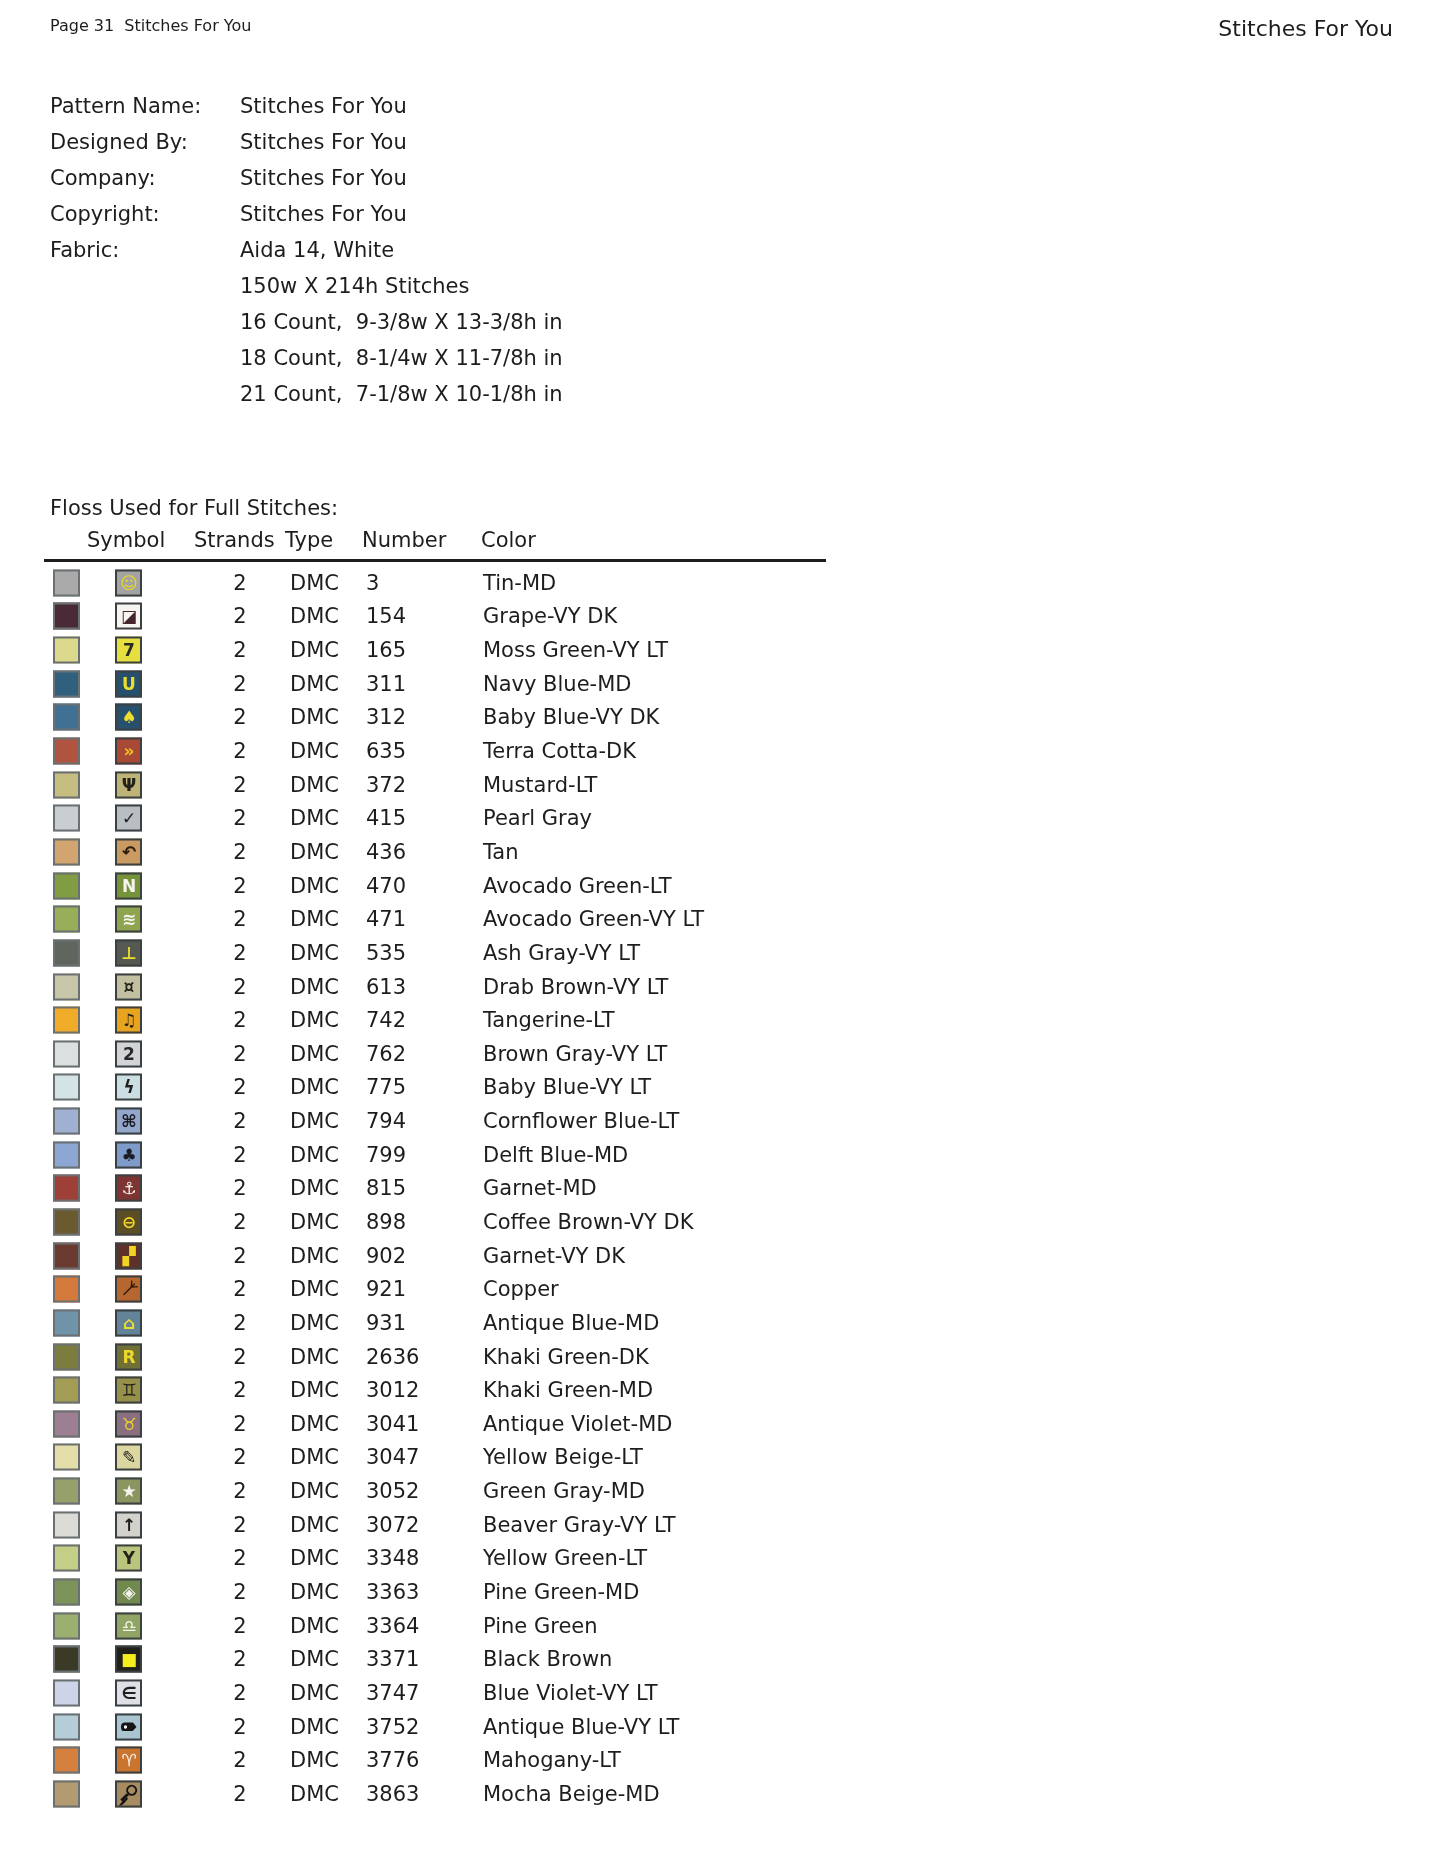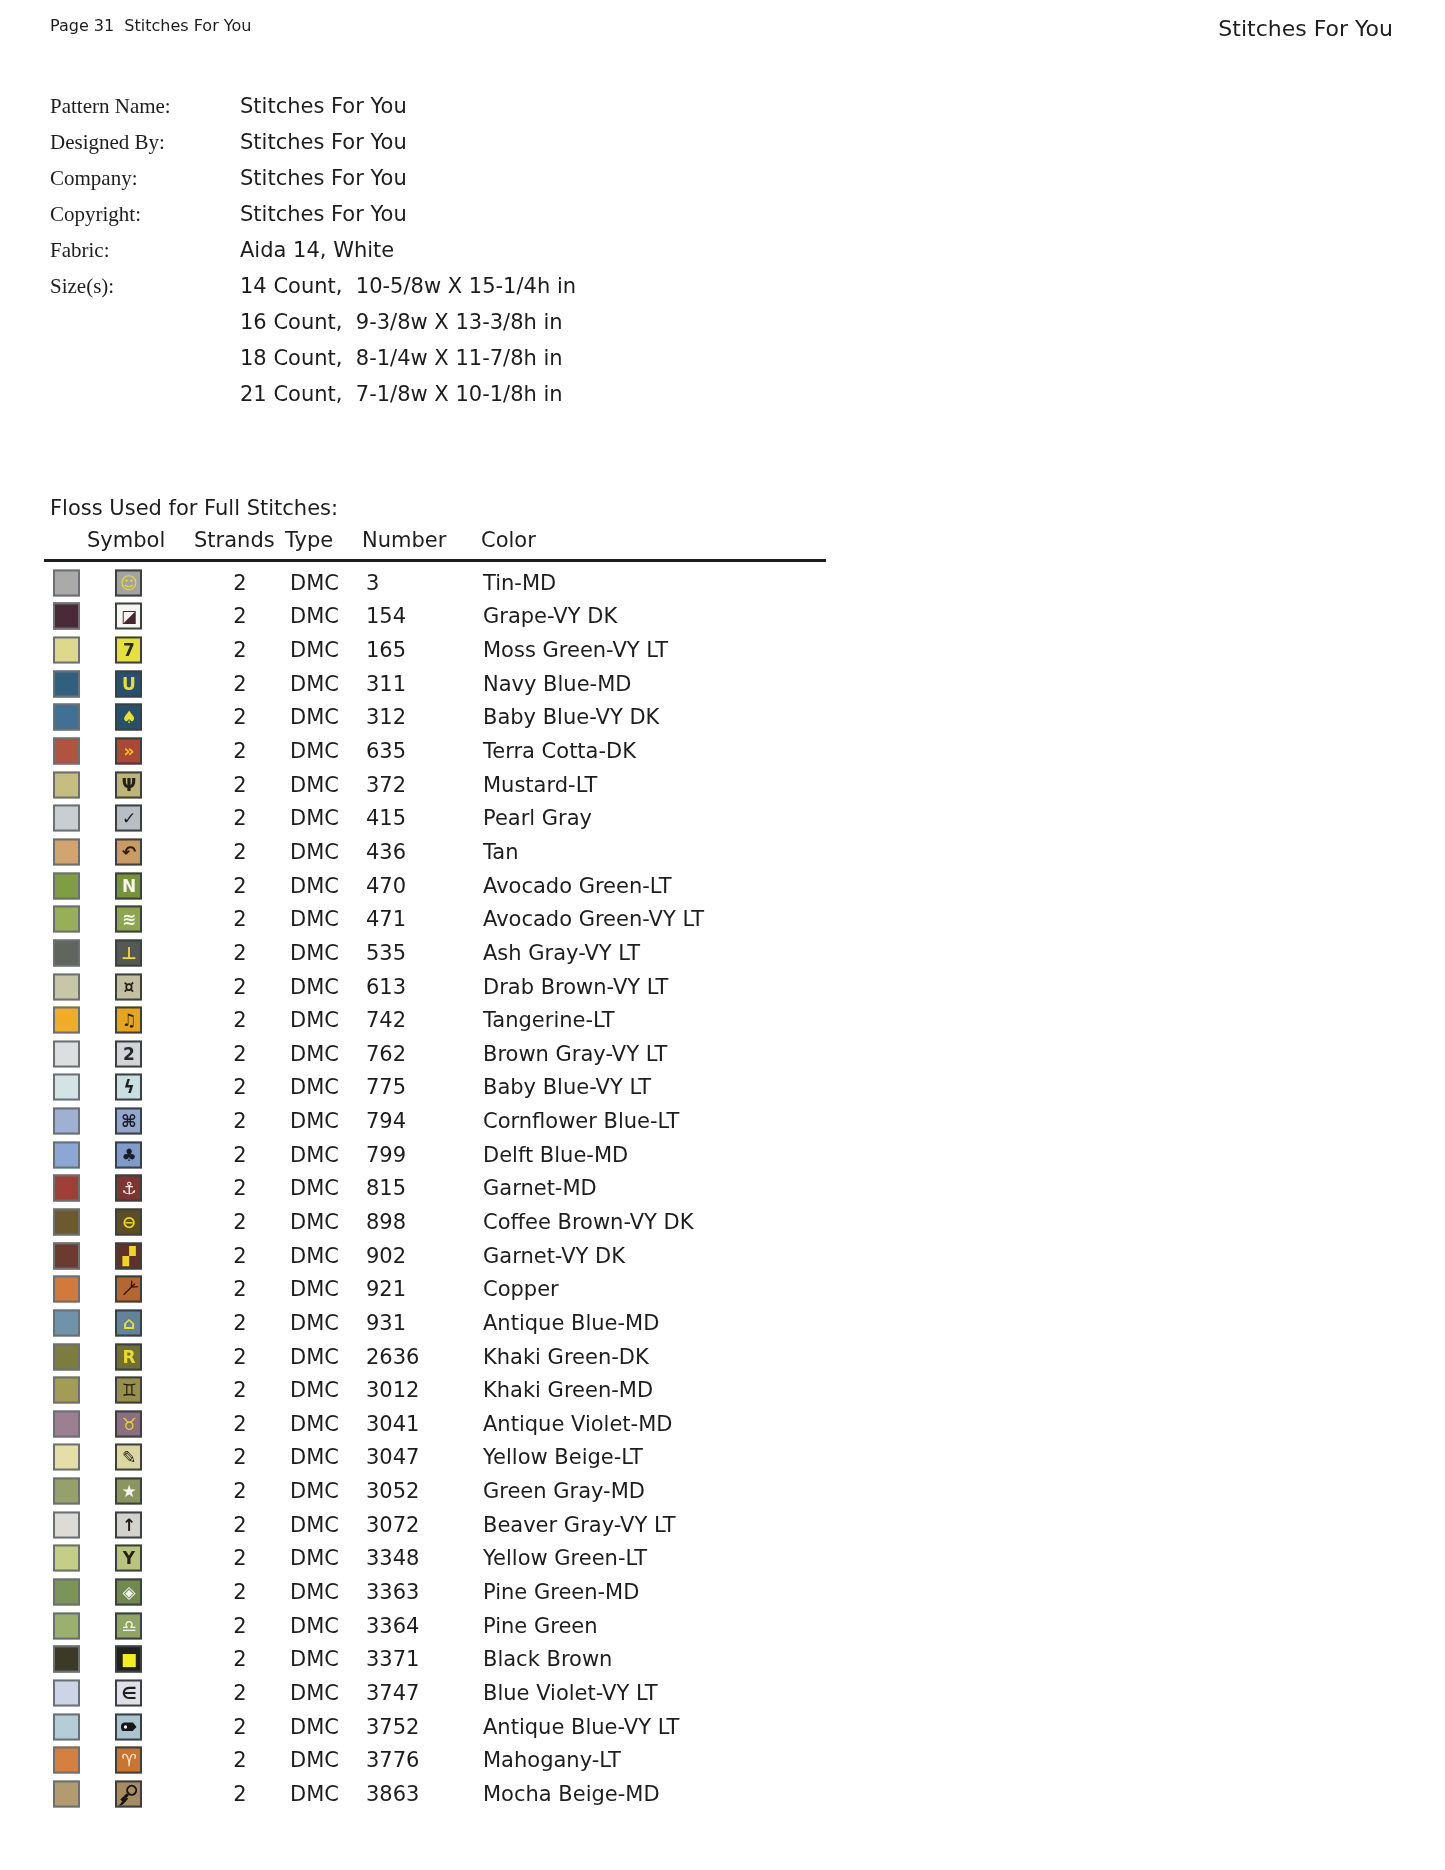--- a/index.html
+++ b/index.html
@@ -5,21 +5,21 @@
   html,body{margin:0;padding:0;background:#e8e8e8;}
   .page{
     position:relative;width:1445px;height:1870px;background:#ffffff;
     font-family:"DejaVu Sans",sans-serif;color:#1d1d1d;overflow:hidden;
     margin:0 auto;
   }
   .hdr-left{position:absolute;left:50px;top:16px;font-size:16px;white-space:pre;}
   .hdr-right{position:absolute;right:52px;top:16px;font-size:22px;white-space:pre;}
   .info{position:absolute;left:50px;top:88px;}
   .info-row{display:flex;height:36px;align-items:center;font-size:21px;}
-  .il{width:190px;flex:none;font-family:Liberation Serif, serif;}
+  .il{width:190px;flex:none;}
   .iv{white-space:pre;}
   .floss-title{position:absolute;left:50px;top:496px;font-size:21px;}
   .thead{position:absolute;left:0;top:528px;width:100%;height:28px;font-size:21px;}
   .thead span{position:absolute;top:0;}
   .ch-symbol{left:87px;}
   .ch-strands{left:194px;}
   .ch-type{left:285px;}
   .ch-number{left:362px;}
   .ch-color{left:481px;text-align:right;}
   .rule{position:absolute;left:44px;top:559px;width:782px;height:3px;background:#1d1d1d;}
@@ -83,25 +83,25 @@
   <div class="info-row">
     <span class="il">Copyright:</span>
     <span class="iv">Stitches For You</span>
   </div>
 
   <div class="info-row">
     <span class="il">Fabric:</span>
     <span class="iv">Aida 14, White</span>
   </div>
 
-
-  <div class="info-row">
-    <span class="il">Size(s):</span>
-    <span class="iv">14 Count,  10-5/8w X 15-1/4h in</span>
-  </div>
+  <div class="info-row">
+    <span class="il"></span>
+    <span class="iv">150w X 214h Stitches</span>
+  </div>
+
 
   <div class="info-row">
     <span class="il"></span>
     <span class="iv">16 Count,  9-3/8w X 13-3/8h in</span>
   </div>
 
   <div class="info-row">
     <span class="il"></span>
     <span class="iv">18 Count,  8-1/4w X 11-7/8h in</span>
   </div>

